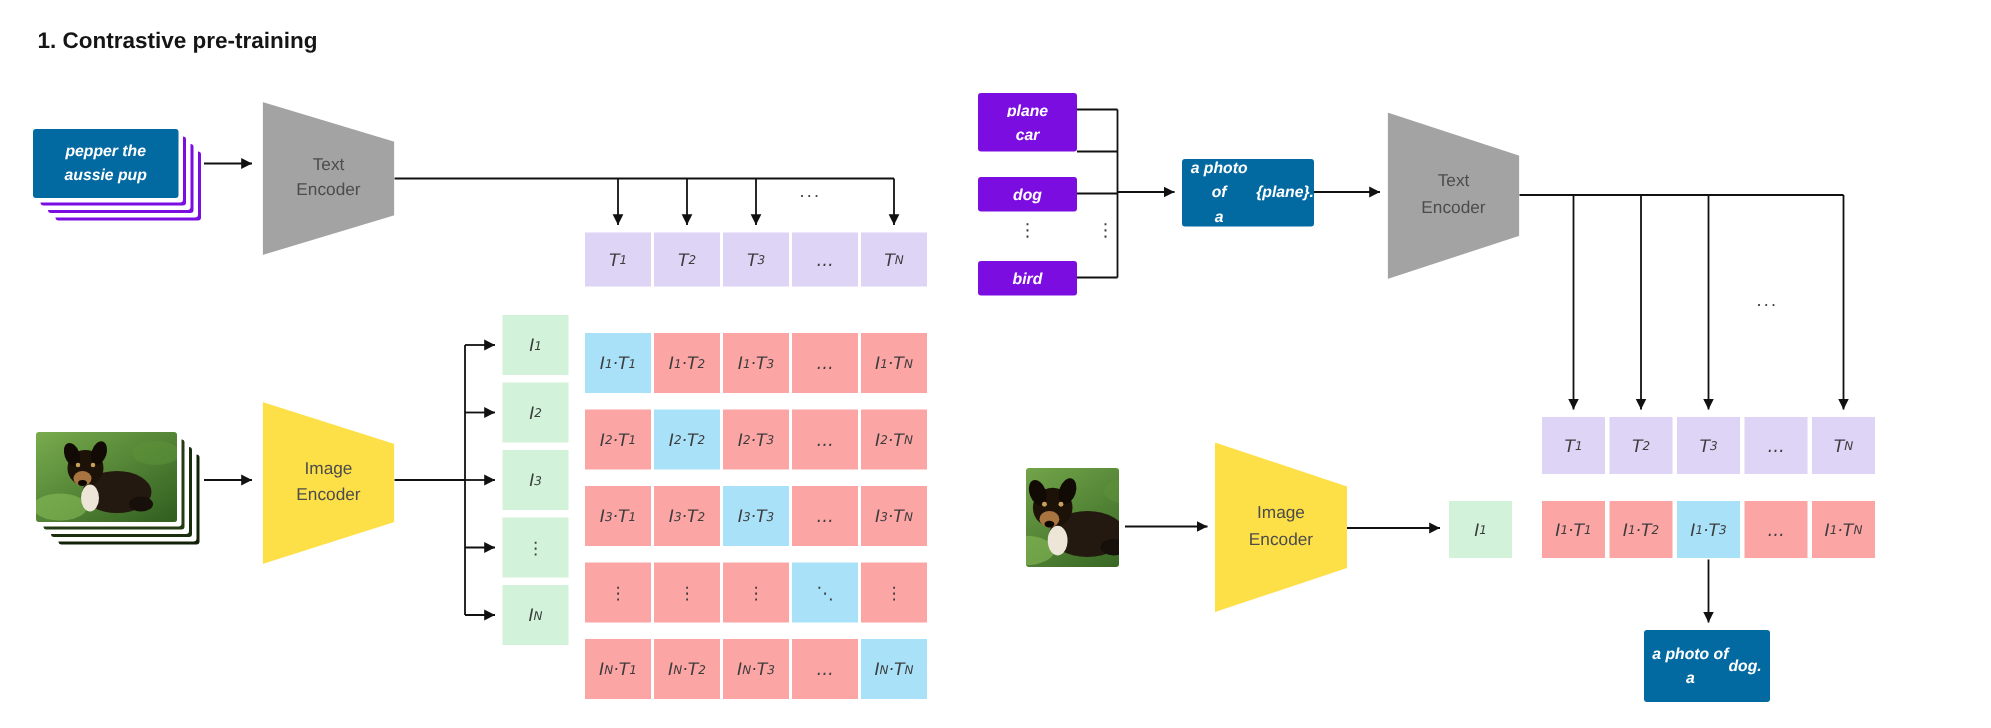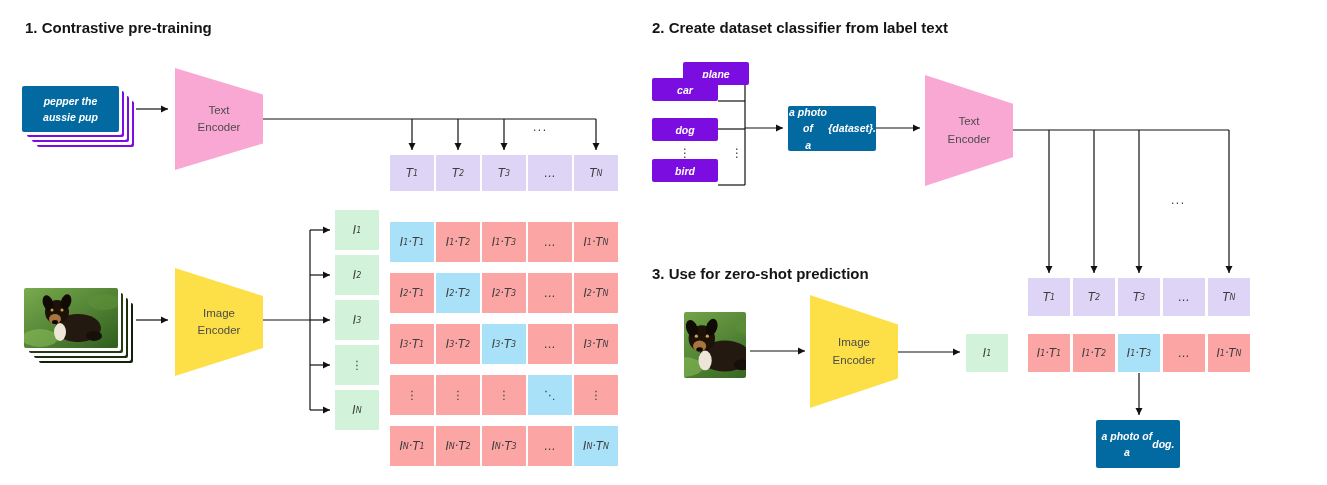--- a/index.html
+++ b/index.html
@@ -2,21 +2,21 @@
 <html><head>
 <meta charset="utf-8">
 <style>
   html,body{margin:0;padding:0;background:#fff}
   .canvas{position:relative;width:1327px;height:485px;background:#ffffff;
           font-family:"Liberation Sans","DejaVu Sans",sans-serif;overflow:hidden}
   .wires{position:absolute;left:0;top:0;pointer-events:none}
   .title{position:absolute;font-size:15px;font-weight:700;color:#151515;white-space:nowrap}
   .trap{position:absolute;display:flex;align-items:center;justify-content:center;
         text-align:center;font-size:11.5px;line-height:1.5;color:#4c4c4c}
-  .trap.lav{background:#f9a8d4;clip-path:polygon(0 0,100% 26%,100% 74%,0 100%)}
+  .trap.lav{background:#a3a3a3;clip-path:polygon(0 0,100% 26%,100% 74%,0 100%)}
   .trap.grn{background:#fde047;clip-path:polygon(0 0,100% 26%,100% 74%,0 100%)}
   .pcard,.pbox{position:absolute;display:flex;align-items:center;justify-content:center;
         text-align:center;background:#0369a1;color:#fff;font-weight:700;font-style:italic;
         font-size:10.5px;line-height:1.55;border-radius:2px}
   .stack-purple{box-shadow:3px 3px 0 #fff,5px 5px 0 #7c0de0,8px 8px 0 #fff,
         10px 10px 0 #7c0de0,13px 13px 0 #fff,15px 15px 0 #7c0de0}
   .photo{position:absolute;overflow:hidden;border-radius:2px}
   .photo svg{width:100%;height:100%;display:block}
   .stack-photo{box-shadow:3px 3px 0 #fff,5px 5px 0 #233c14,8px 8px 0 #fff,
         10px 10px 0 #1a2e0e,13px 13px 0 #fff,15px 15px 0 #122208}
@@ -168,44 +168,42 @@
     <div class="cell g-cell hl">⋱</div>
     <div class="cell g-cell">⋮</div>
 
     <div class="cell g-cell">I<sub>N</sub>·T<sub>1</sub></div>
     <div class="cell g-cell">I<sub>N</sub>·T<sub>2</sub></div>
     <div class="cell g-cell">I<sub>N</sub>·T<sub>3</sub></div>
     <div class="cell g-cell">…</div>
     <div class="cell g-cell hl">I<sub>N</sub>·T<sub>N</sub></div>
   </div>
 
-  <div class="title" style="left:652px;top:19px">2. Create dataset classifier from label text</div>
-
-  <div class="plabel" style="left:683px;top:62px;width:66px;height:23px">plane</div>
+
+  <div class="plabel" style="left:652px;top:62px;width:66px;height:23px">plane</div>
   <div class="plabel" style="left:652px;top:78px;width:66px;height:23px">car</div>
   <div class="plabel" style="left:652px;top:118px;width:66px;height:23px">dog</div>
   <div class="vdots" style="left:652px;top:146px;width:66px">⋮</div>
   <div class="vdots" style="left:727px;top:146px;width:20px">⋮</div>
-  <div class="plabel" style="left:652px;top:159px;width:66px;height:23px">bird</div>
-
-  <div class="pbox" style="left:788px;top:106px;width:88px;height:45px">a photo of<br>a <i>{dataset}</i>.</div>
+  <div class="plabel" style="left:652px;top:174px;width:66px;height:23px">bird</div>
+
+  <div class="pbox" style="left:788px;top:106px;width:88px;height:45px">a photo of<br>a <i>{plane}</i>.</div>
 
   <div class="trap lav" style="left:925px;top:75px;width:88px;height:111px">Text<br>Encoder</div>
 
   <div class="dots" style="left:1171px;top:193px">...</div>
 
   <div class="grid trow">
     <div class="cell t-cell">T<sub>1</sub></div>
     <div class="cell t-cell">T<sub>2</sub></div>
     <div class="cell t-cell">T<sub>3</sub></div>
     <div class="cell t-cell">…</div>
     <div class="cell t-cell">T<sub>N</sub></div>
   </div>
 
-  <div class="title" style="left:652px;top:265px">3. Use for zero-shot prediction</div>
 
   <div class="photo" style="left:684px;top:312px;width:62px;height:66px">
     <svg viewBox="8 0 74 60" preserveAspectRatio="xMidYMid slice">
       <use href="#dogart"></use>
     </svg>
   </div>
 
   <div class="trap grn" style="left:810px;top:295px;width:88px;height:113px">Image<br>Encoder</div>
 
   <div class="cell i-cell i1">I<sub>1</sub></div>

